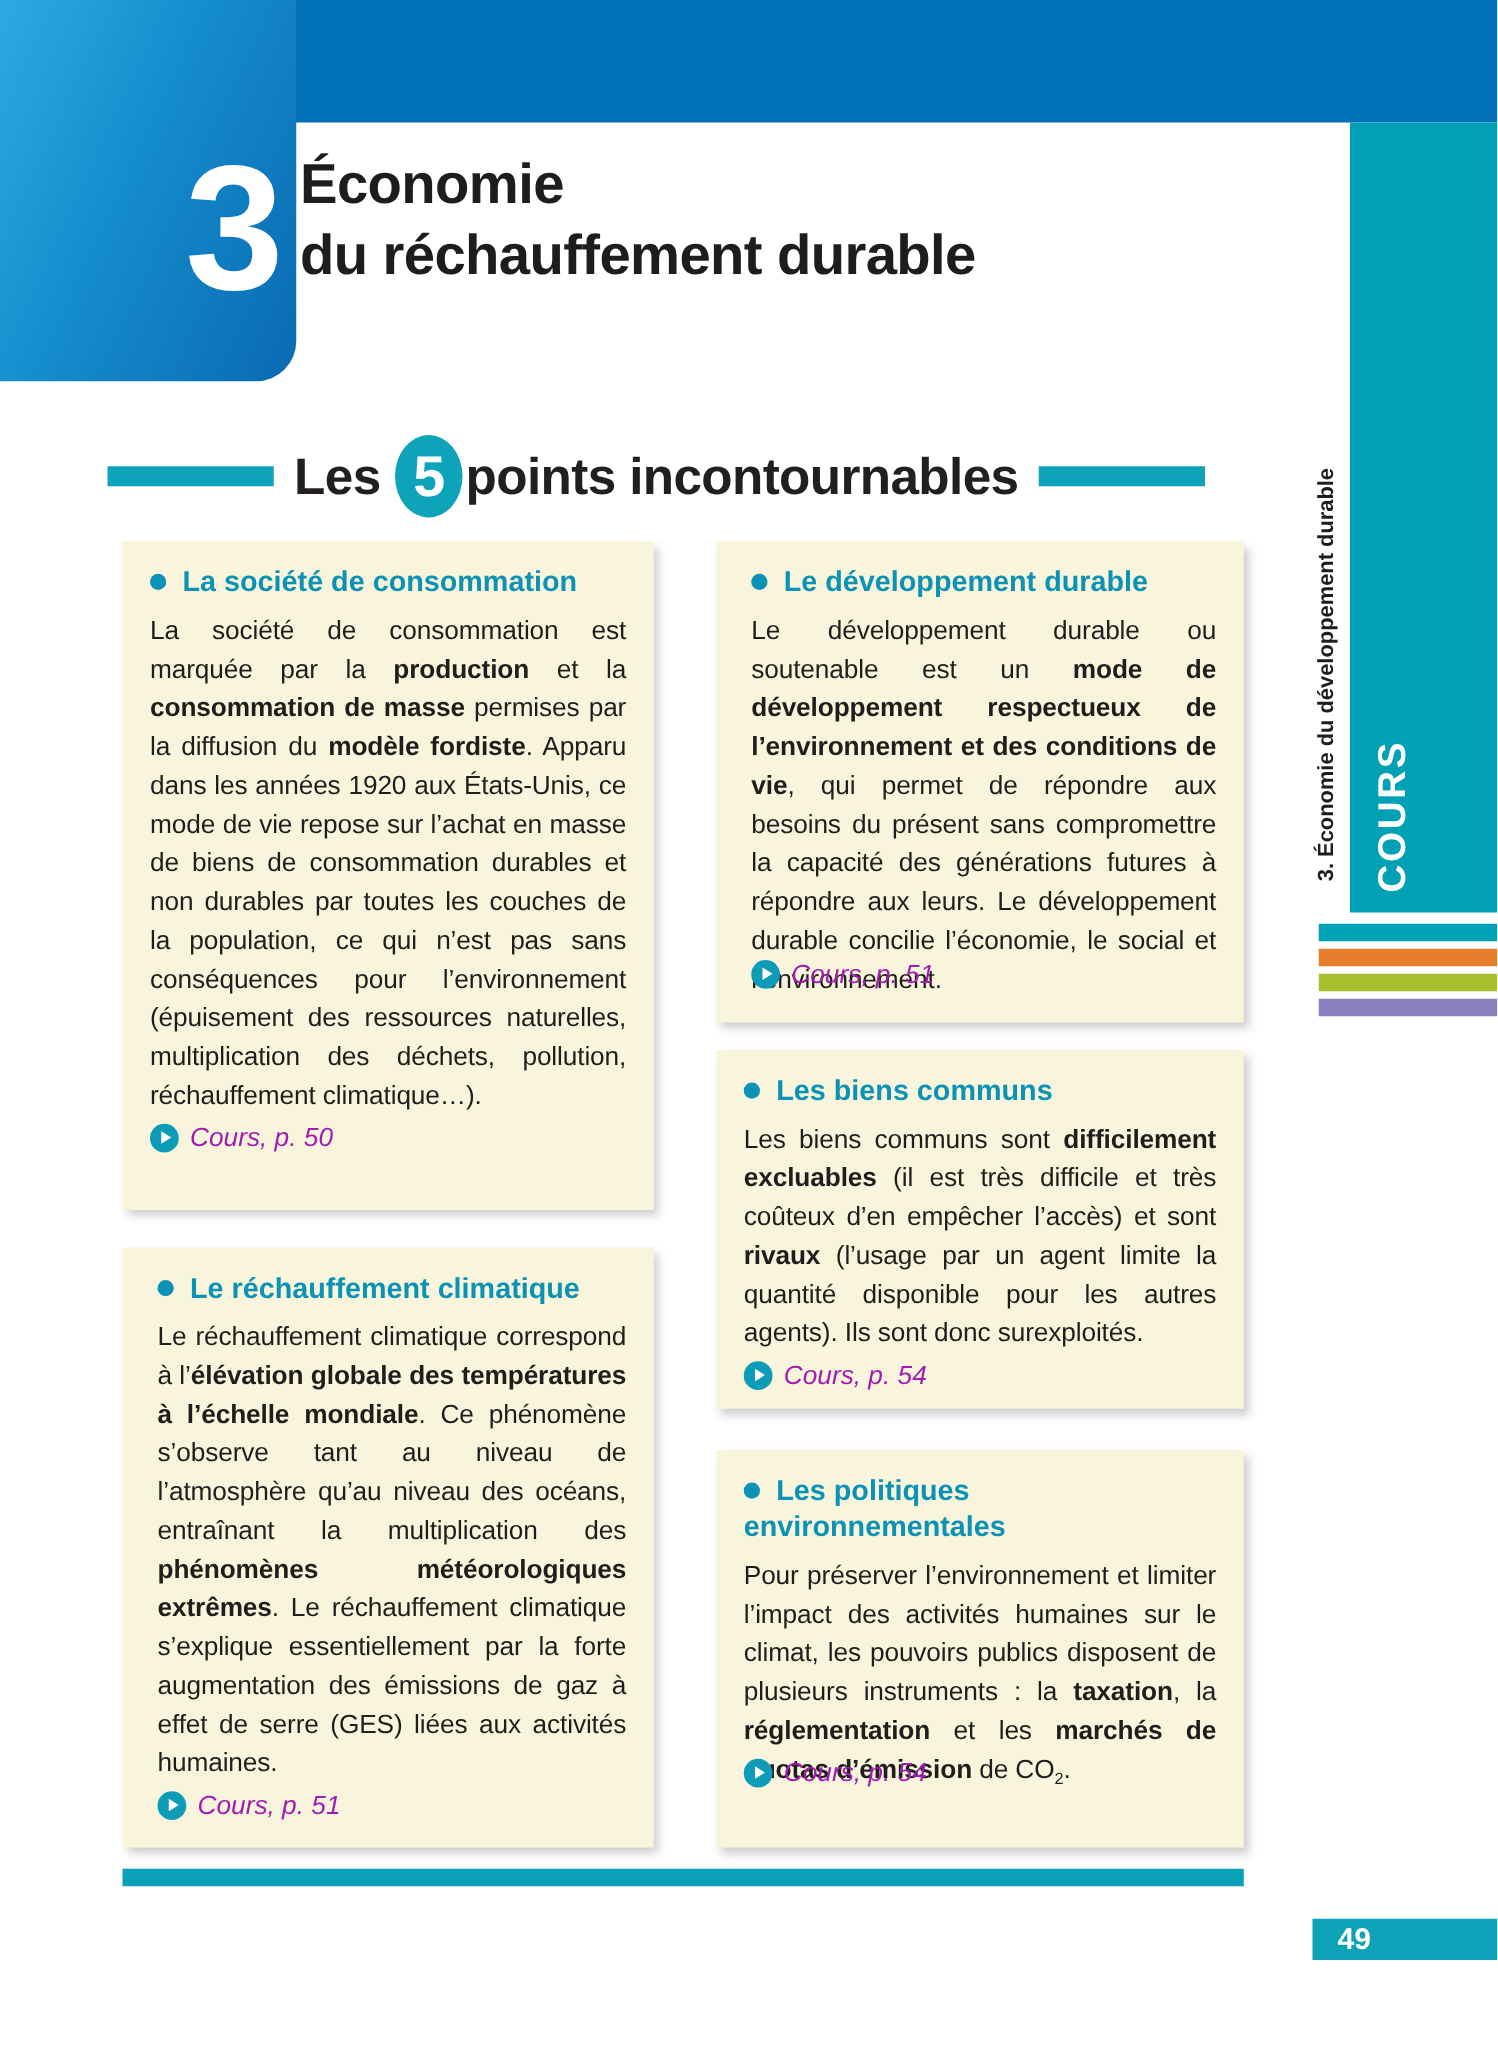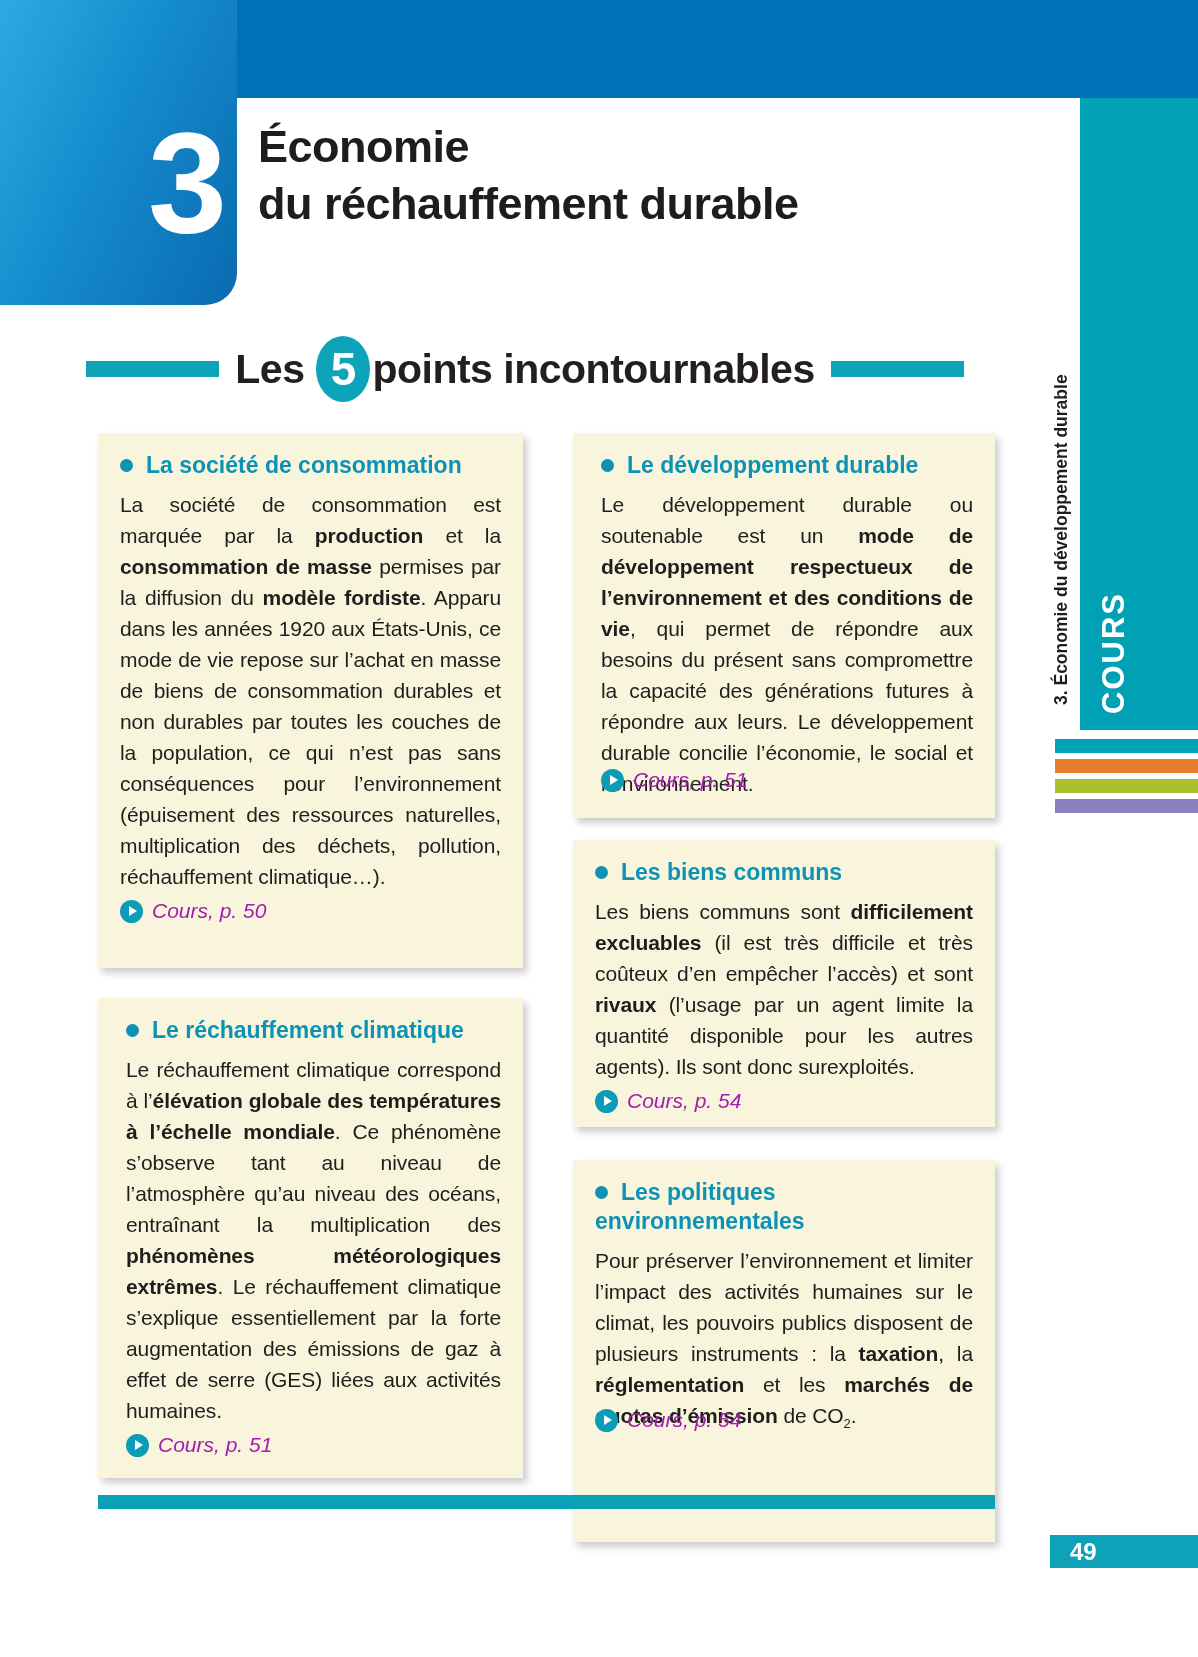--- a/index.html
+++ b/index.html
@@ -6,25 +6,25 @@
   .page{position:relative;width:1198px;height:1657px;background:#ffffff;overflow:hidden;
         font-family:"Liberation Sans","DejaVu Sans",sans-serif;}
 
   
   .top-band{position:absolute;left:0;top:0;width:1198px;height:98px;background:#0070b8;}
   .chapter-box{position:absolute;left:0;top:0;width:237px;height:305px;
                background:linear-gradient(115deg,#2fa9e1 0%,#158ccc 45%,#0a6ab2 100%);
                border-bottom-right-radius:32px;}
   .chapter-number{position:absolute;left:0;right:10px;top:112px;text-align:right;
                   color:#ffffff;font-size:142px;font-weight:700;line-height:1;}
-  .chapter-title{position:absolute;left:258px;top:118px;margin:0;color:#1d1d1b;
+  .chapter-title{position:absolute;left:240px;top:118px;margin:0;color:#1d1d1b;
                  font-size:45px;line-height:57px;font-weight:700;letter-spacing:-0.5px;}
 
   
-  .points-heading{position:absolute;left:95px;top:334px;width:860px;height:70px;
+  .points-heading{position:absolute;left:95px;top:346px;width:860px;height:70px;
                   display:flex;align-items:center;justify-content:center;}
   .dash{width:133px;height:16px;background:#0da4ba;flex:0 0 auto;}
   .dash.left{margin-right:16px;}
   .dash.right{margin-left:16px;}
   .hword{font-size:41px;font-weight:700;color:#231f20;letter-spacing:-0.5px;white-space:nowrap;}
   .num-badge{width:54px;height:66px;border-radius:50%;background:#0da4ba;color:#fff;
              display:flex;align-items:center;justify-content:center;
              font-size:46px;font-weight:700;margin:0 2px 0 12px;flex:0 0 auto;}
 
   
@@ -39,21 +39,21 @@
   .sidebar-bars{position:absolute;left:1055px;top:739px;width:143px;}
   .sbar{height:14px;margin-bottom:6px;}
 
   
   .card{position:absolute;background:#f9f5dc;box-shadow:4px 5px 7px rgba(90,90,90,0.30);
         padding:14px 22px 0;box-sizing:border-box;}
   .card.b1{left:98px; top:433px; width:425px;height:535px;}
   .card.b2{left:98px; top:998px; width:425px;height:480px;padding-left:28px;}
   .card.b3{left:573px;top:433px; width:422px;height:385px;padding-left:28px;}
   .card.b4{left:573px;top:840px; width:422px;height:287px;}
-  .card.b5{left:573px;top:1160px;width:422px;height:382px;}
+  .card.b5{left:573px;top:1160px;width:422px;height:318px;}
   .card-title{margin:4px 0 9px;color:#0c92b4;font-size:23px;font-weight:700;line-height:29px;}
   .bullet{display:inline-block;width:13px;height:13px;border-radius:50%;background:#0c92b4;
           margin-right:13px;vertical-align:1px;}
   .card-body{margin:0;color:#1e1e1c;font-size:21px;line-height:31px;text-align:justify;
              letter-spacing:-0.1px;}
   .card-body .b{font-weight:700;}
   .card-body .sub{vertical-align:sub;font-size:0.62em;}
   .ref{font-style:italic;font-size:21px;color:#a21caf;margin-top:7px;
        white-space:nowrap;}
   .ref.inline{margin-top:-31px;}

